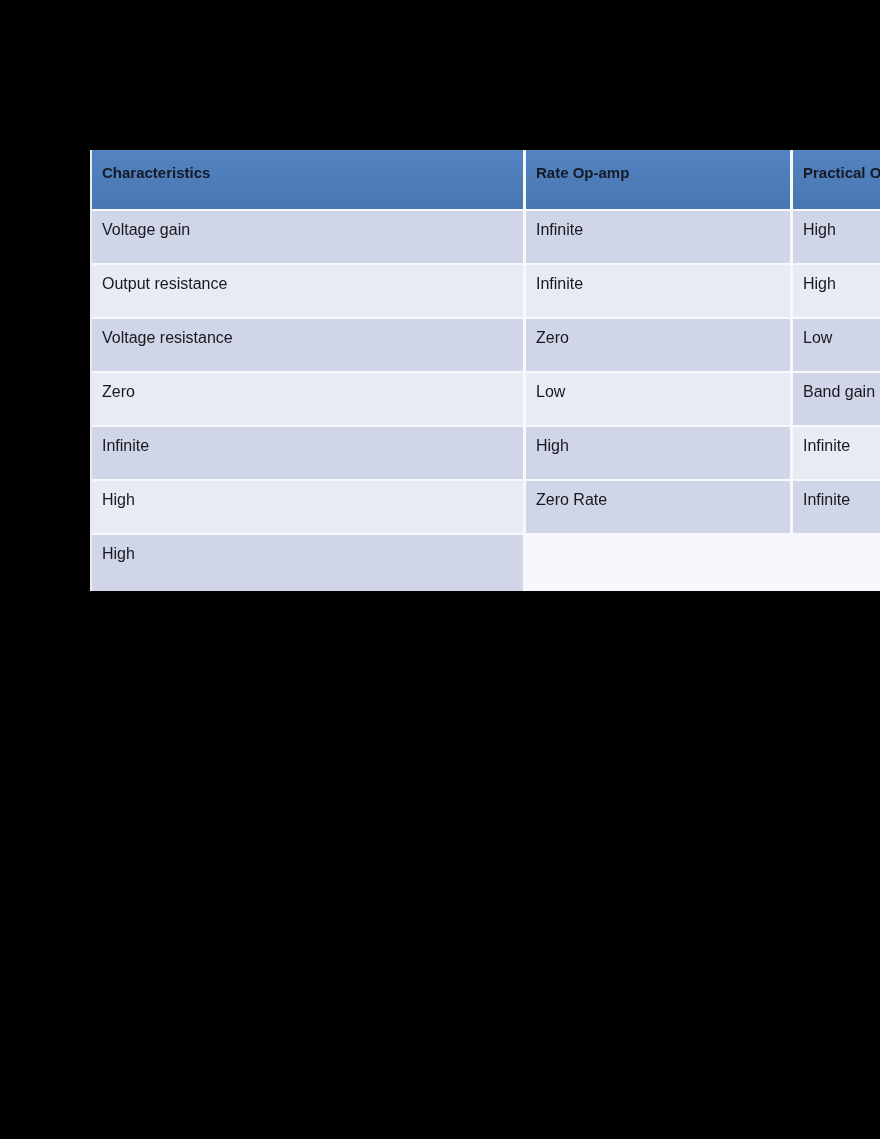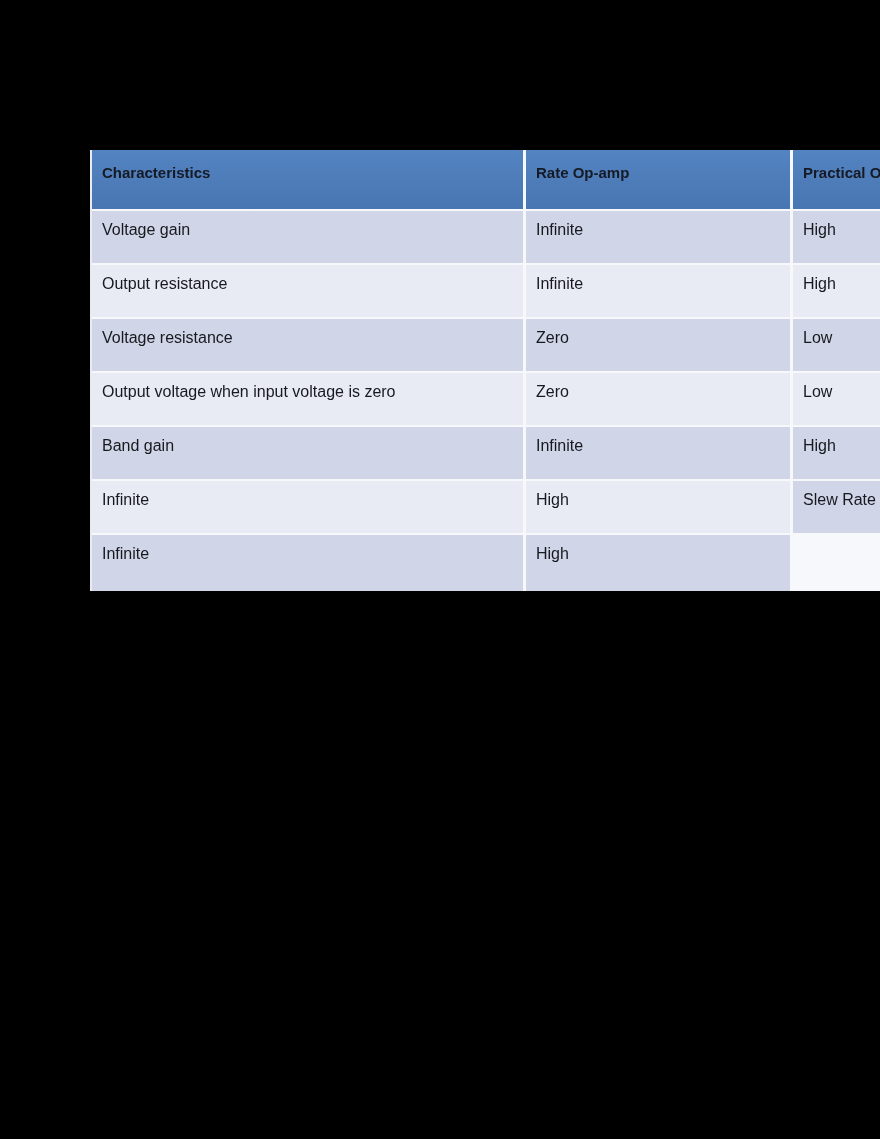--- a/index.html
+++ b/index.html
@@ -64,29 +64,28 @@
     <div class="cell dark">High</div>
 
     <div class="cell light">Output resistance</div>
     <div class="cell light">Infinite</div>
     <div class="cell light">High</div>
 
     <div class="cell dark">Voltage resistance</div>
     <div class="cell dark">Zero</div>
     <div class="cell dark">Low</div>
 
-    <div class="cell light">Output voltage when input voltage is zero</div>
     <div class="cell light">Zero</div>
     <div class="cell light">Low</div>
 
     <div class="cell dark">Band gain</div>
     <div class="cell dark">Infinite</div>
     <div class="cell dark">High</div>
 
     <div class="cell light">Infinite</div>
     <div class="cell light">High</div>
 
-    <div class="cell dark">Slew Rate</div>
+    <div class="cell dark">Zero Rate</div>
     <div class="cell dark">Infinite</div>
     <div class="cell dark">High</div>
 
   </div>
 </div>
 
 </body></html>

